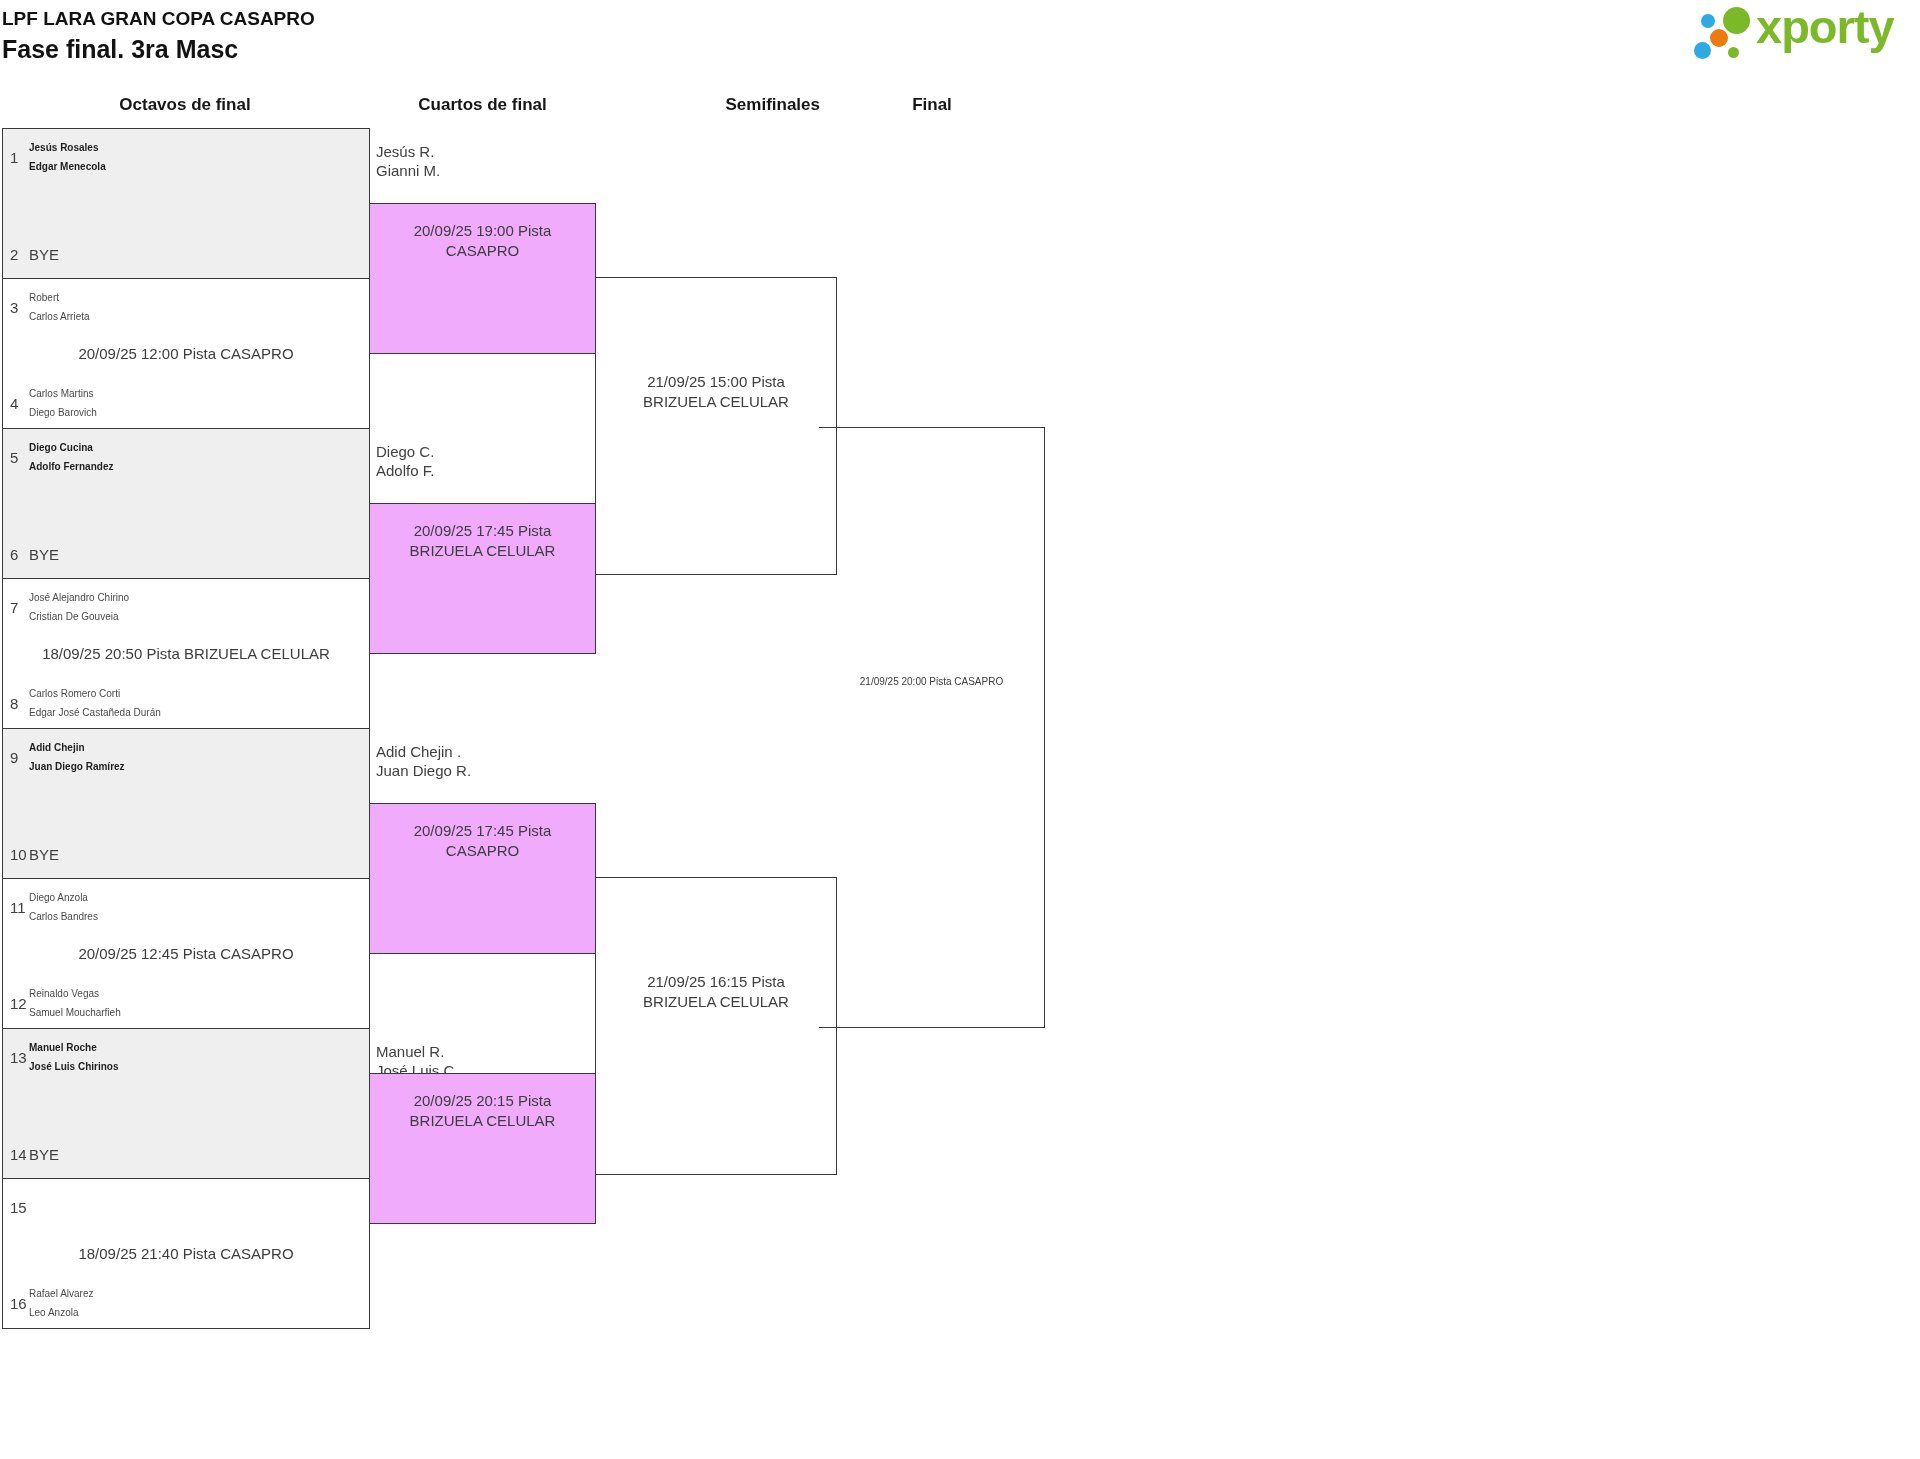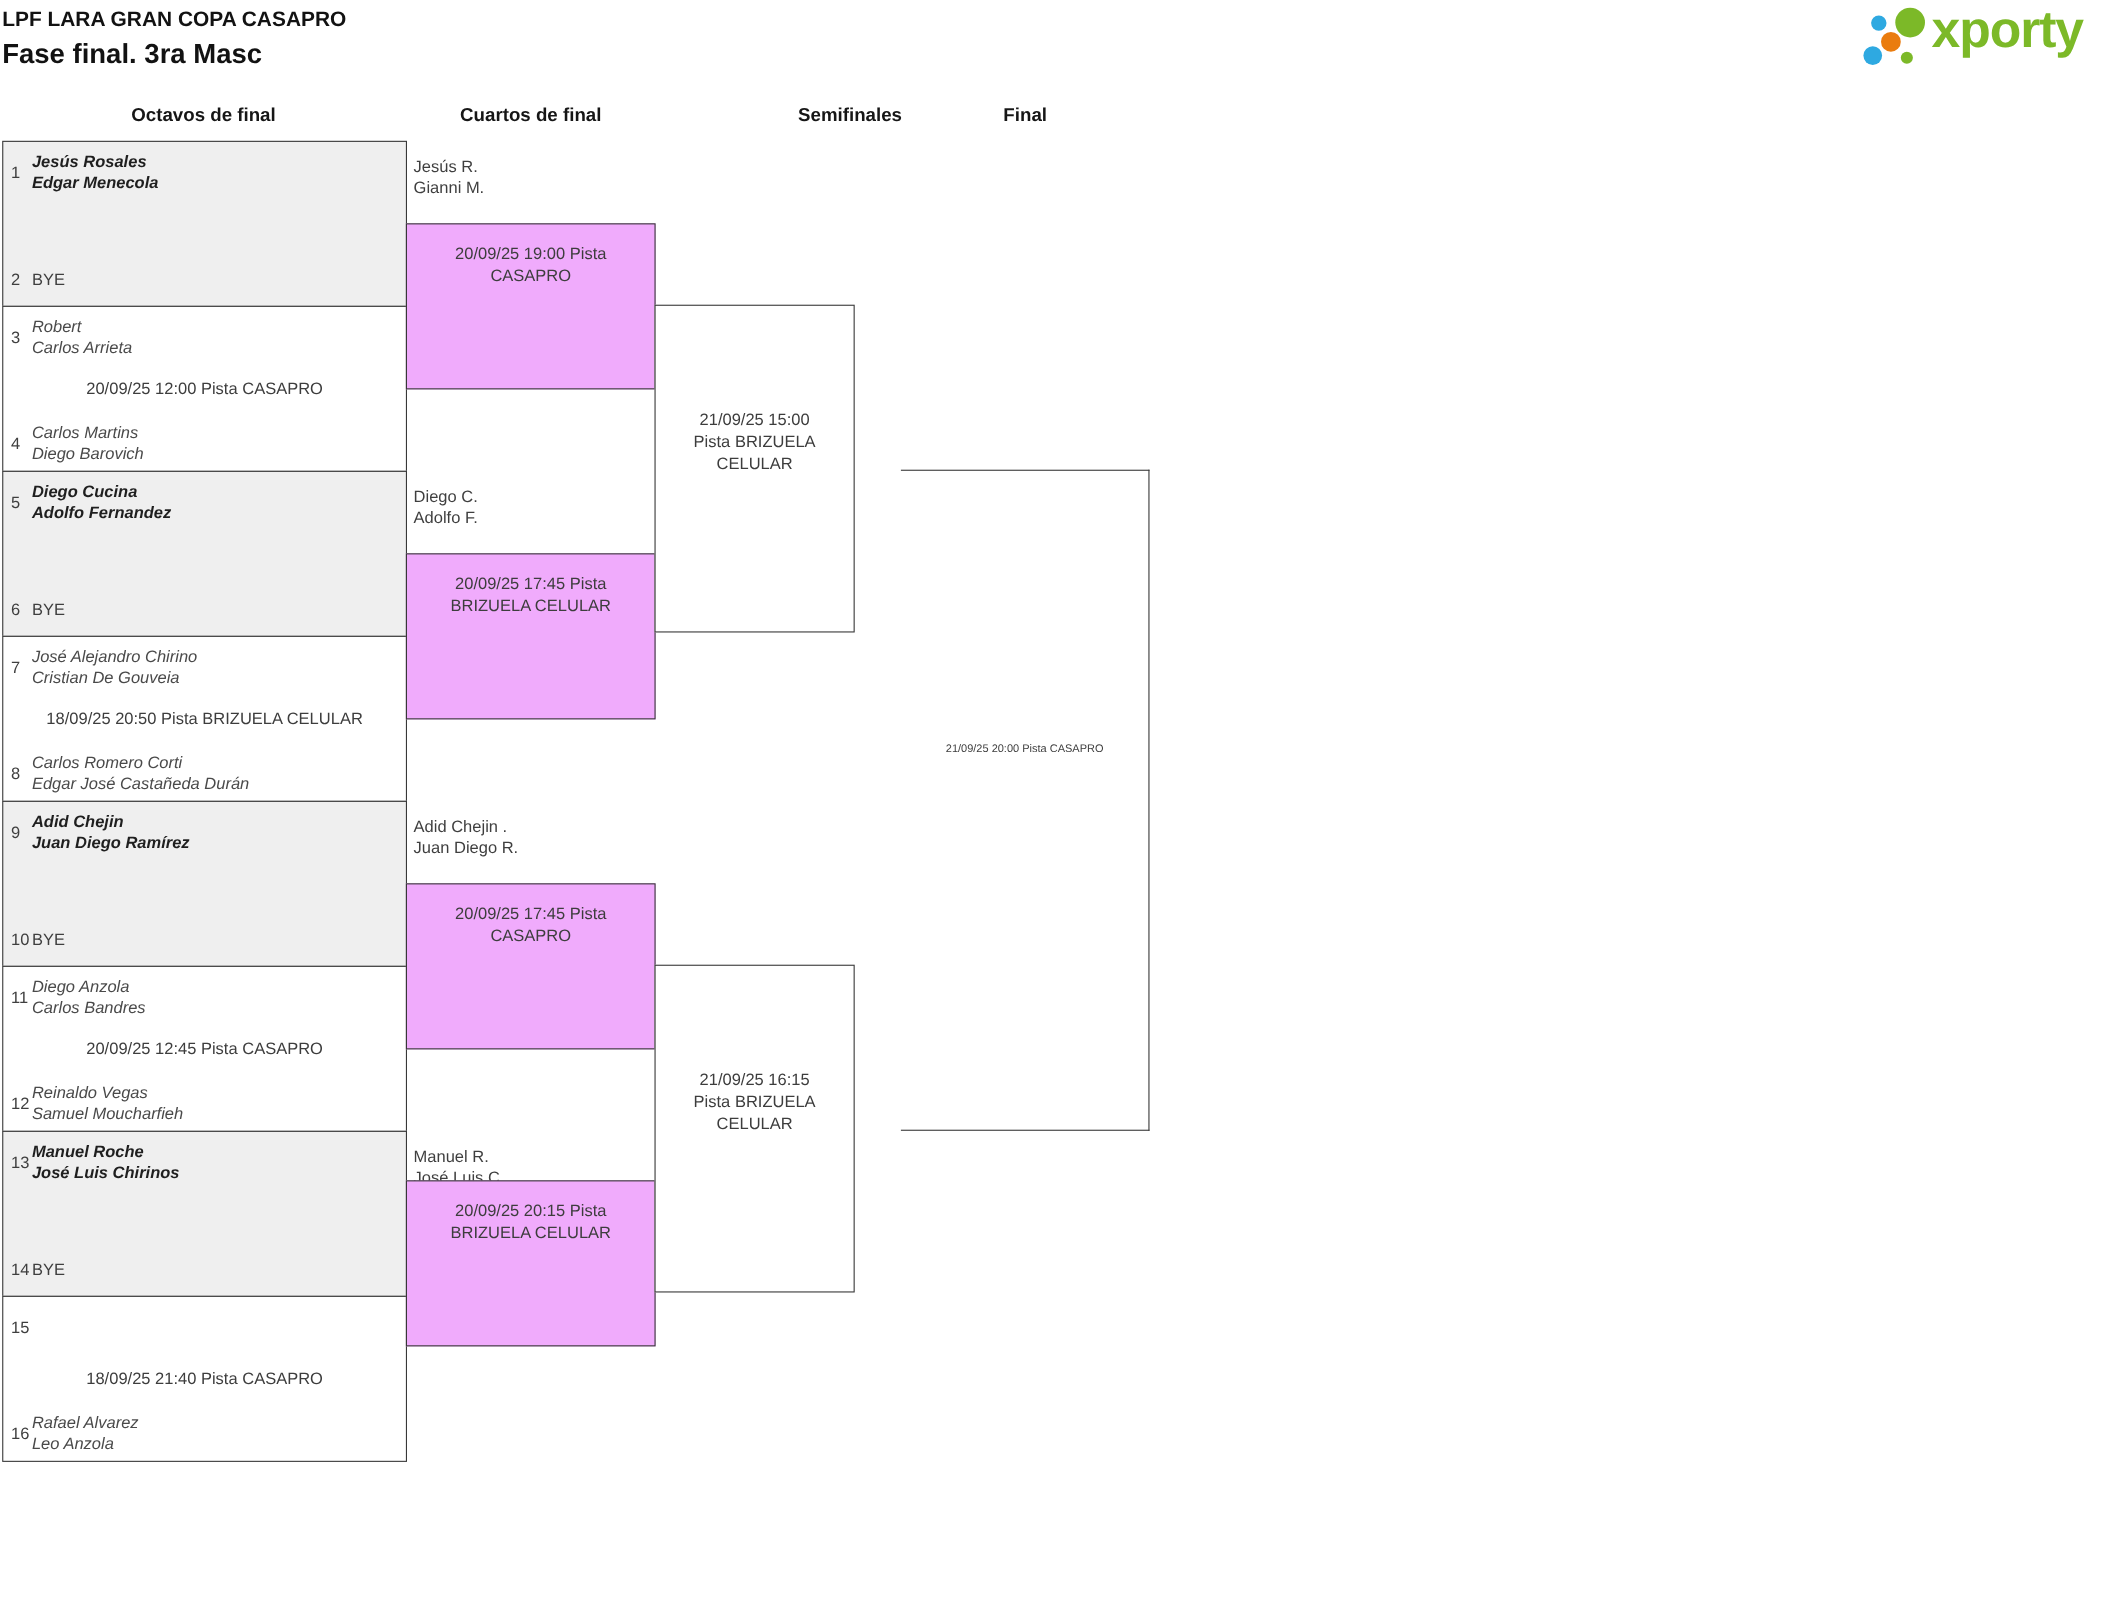--- a/index.html
+++ b/index.html
@@ -19,36 +19,36 @@
 
   
   .obox{left:2px;width:368px;height:151px;border:1px solid #383838;background:#fff;box-sizing:border-box;position:absolute;}
   .obox.bye{background:#efefef;}
   .o0{top:128px;} .o1{top:278px;} .o2{top:428px;} .o3{top:578px;}
   .o4{top:728px;} .o5{top:878px;} .o6{top:1028px;} .o7{top:1178px;}
 
   .seed{position:absolute;left:7px;width:18px;font-size:15px;line-height:19px;color:#3f3f3f;}
   .st,.sb{height:38px;display:flex;align-items:center;}
   .st{top:9px;} .sb{top:105px;}
-  .team{position:absolute;left:26px;width:330px;font-size:15px;line-height:19px;color:#4a4a4a;font-style:italic;}
+  .team{position:absolute;left:26px;width:330px;font-size:10px;line-height:19px;color:#4a4a4a;}
   .tt{top:9px;} .tb{top:105px;}
   .team.bold{font-weight:700;color:#1f1f1f;}
   .minfo{position:absolute;left:0;top:65px;width:100%;text-align:center;font-size:15px;line-height:19px;color:#3d3d3d;}
   .byeseed{top:116px;line-height:19px;height:19px;}
   .byelabel{position:absolute;left:26px;top:116px;font-size:15px;line-height:19px;color:#3f3f3f;}
 
   
   .qlabel{left:376px;width:205px;font-size:15px;line-height:19px;color:#3f3f3f;}
   .q0l{top:142px;} .q1l{top:442px;} .q2l{top:742px;} .q3l{top:1042px;}
   .qbox{left:369px;width:227px;height:151px;border:1px solid #383838;box-sizing:border-box;background:#f0abfc;position:absolute;}
   .q0{top:203px;} .q1{top:503px;} .q2{top:803px;} .q3{top:1073px;}
   .qinfo{padding:17px 24px 0 24px;text-align:center;font-size:15px;line-height:20px;color:#3d3d3d;}
 
   
-  .sbox{left:595px;width:182px;height:298px;border:1px solid #383838;box-sizing:border-box;background:#fff;position:absolute;}
+  .sbox{left:595px;width:242px;height:298px;border:1px solid #383838;box-sizing:border-box;background:#fff;position:absolute;}
   .s0{top:277px;} .s1{top:877px;}
   .sinfo{padding:94px 24px 0 24px;text-align:center;font-size:15px;line-height:20px;color:#3d3d3d;}
 
   
   .fbox{left:819px;width:226px;height:601px;top:427px;border:1px solid #383838;border-left:none;box-sizing:border-box;position:absolute;}
   .finfo{padding:244px 22px 0 22px;text-align:center;font-size:10px;line-height:20px;color:#3d3d3d;}
 
   
   .logo{left:1690px;top:0;width:230px;height:66px;position:absolute;}
   .dot{position:absolute;border-radius:50%;}

